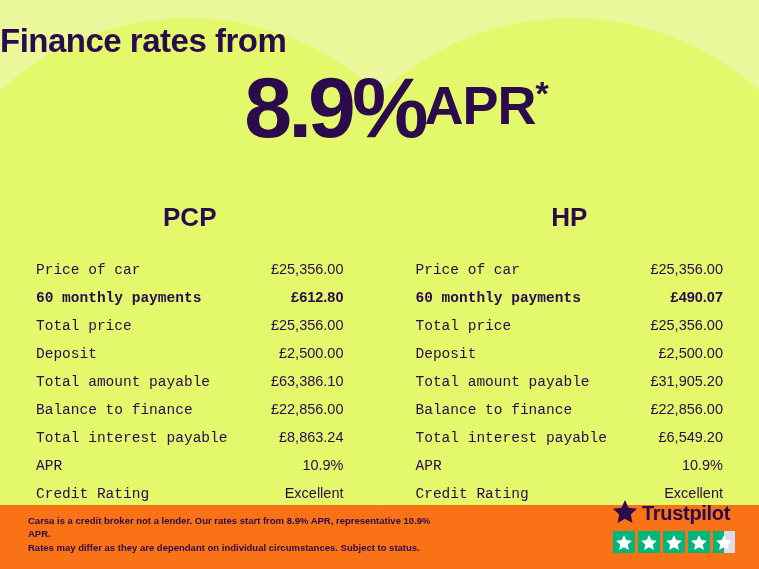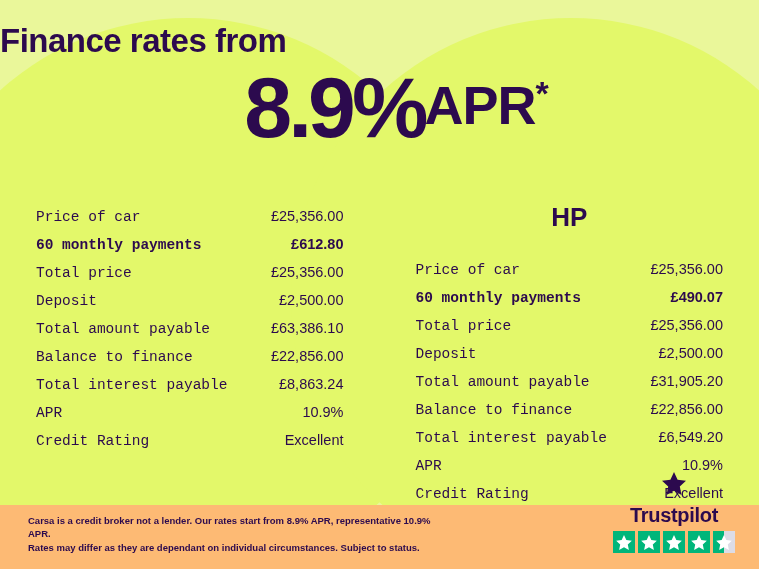--- a/index.html
+++ b/index.html
@@ -95,21 +95,21 @@
   }
   .row .label { text-align: left; font-family: Liberation Mono, monospace; }
   .row .value { text-align: right; }
   .row.bold .label, .row.bold .value { font-weight: bold; }
   .footer {
     position: absolute;
     left: 0;
     bottom: 0;
     width: 759px;
     height: 64px;
-    background: #fdba74;
+    background: #f97316;
     z-index: 3;
   }
   .disclaimer {
     position: absolute;
     left: 28px;
     bottom: 14px;
     width: 420px;
     color: #2c0a4e;
     font-size: 9.5px;
     line-height: 1.45;
@@ -117,23 +117,22 @@
   }
   .trustpilot {
     position: absolute;
     right: 24px;
     bottom: 16px;
     text-align: right;
   }
   .tp-top {
     display: flex;
     align-items: center;
-    justify-content: center;
+    justify-content: flex-start;
     gap: 5px;
-    flex-direction: column;
   }
   .tp-name {
     color: #2c0a4e;
     font-weight: bold;
     font-size: 20px;
     letter-spacing: -0.3px;
   }
   .tp-stars {
     display: flex;
     gap: 3px;
@@ -163,20 +162,21 @@
 
   <div class="headline">Finance rates from</div>
 
   <div class="rate-row">
     <span class="rate-big">8.9%</span><span class="rate-apr">APR</span><span class="rate-star">*</span>
   </div>
 
   <div class="columns">
 
     <div class="col">
+      <div class="col-title">PCP</div>
 
       <div class="row">
         <span class="label">Price of car</span>
         <span class="value">£25,356.00</span>
       </div>
       <div class="row bold">
         <span class="label">60 monthly payments</span>
         <span class="value">£612.80</span>
       </div>
       <div class="row">

